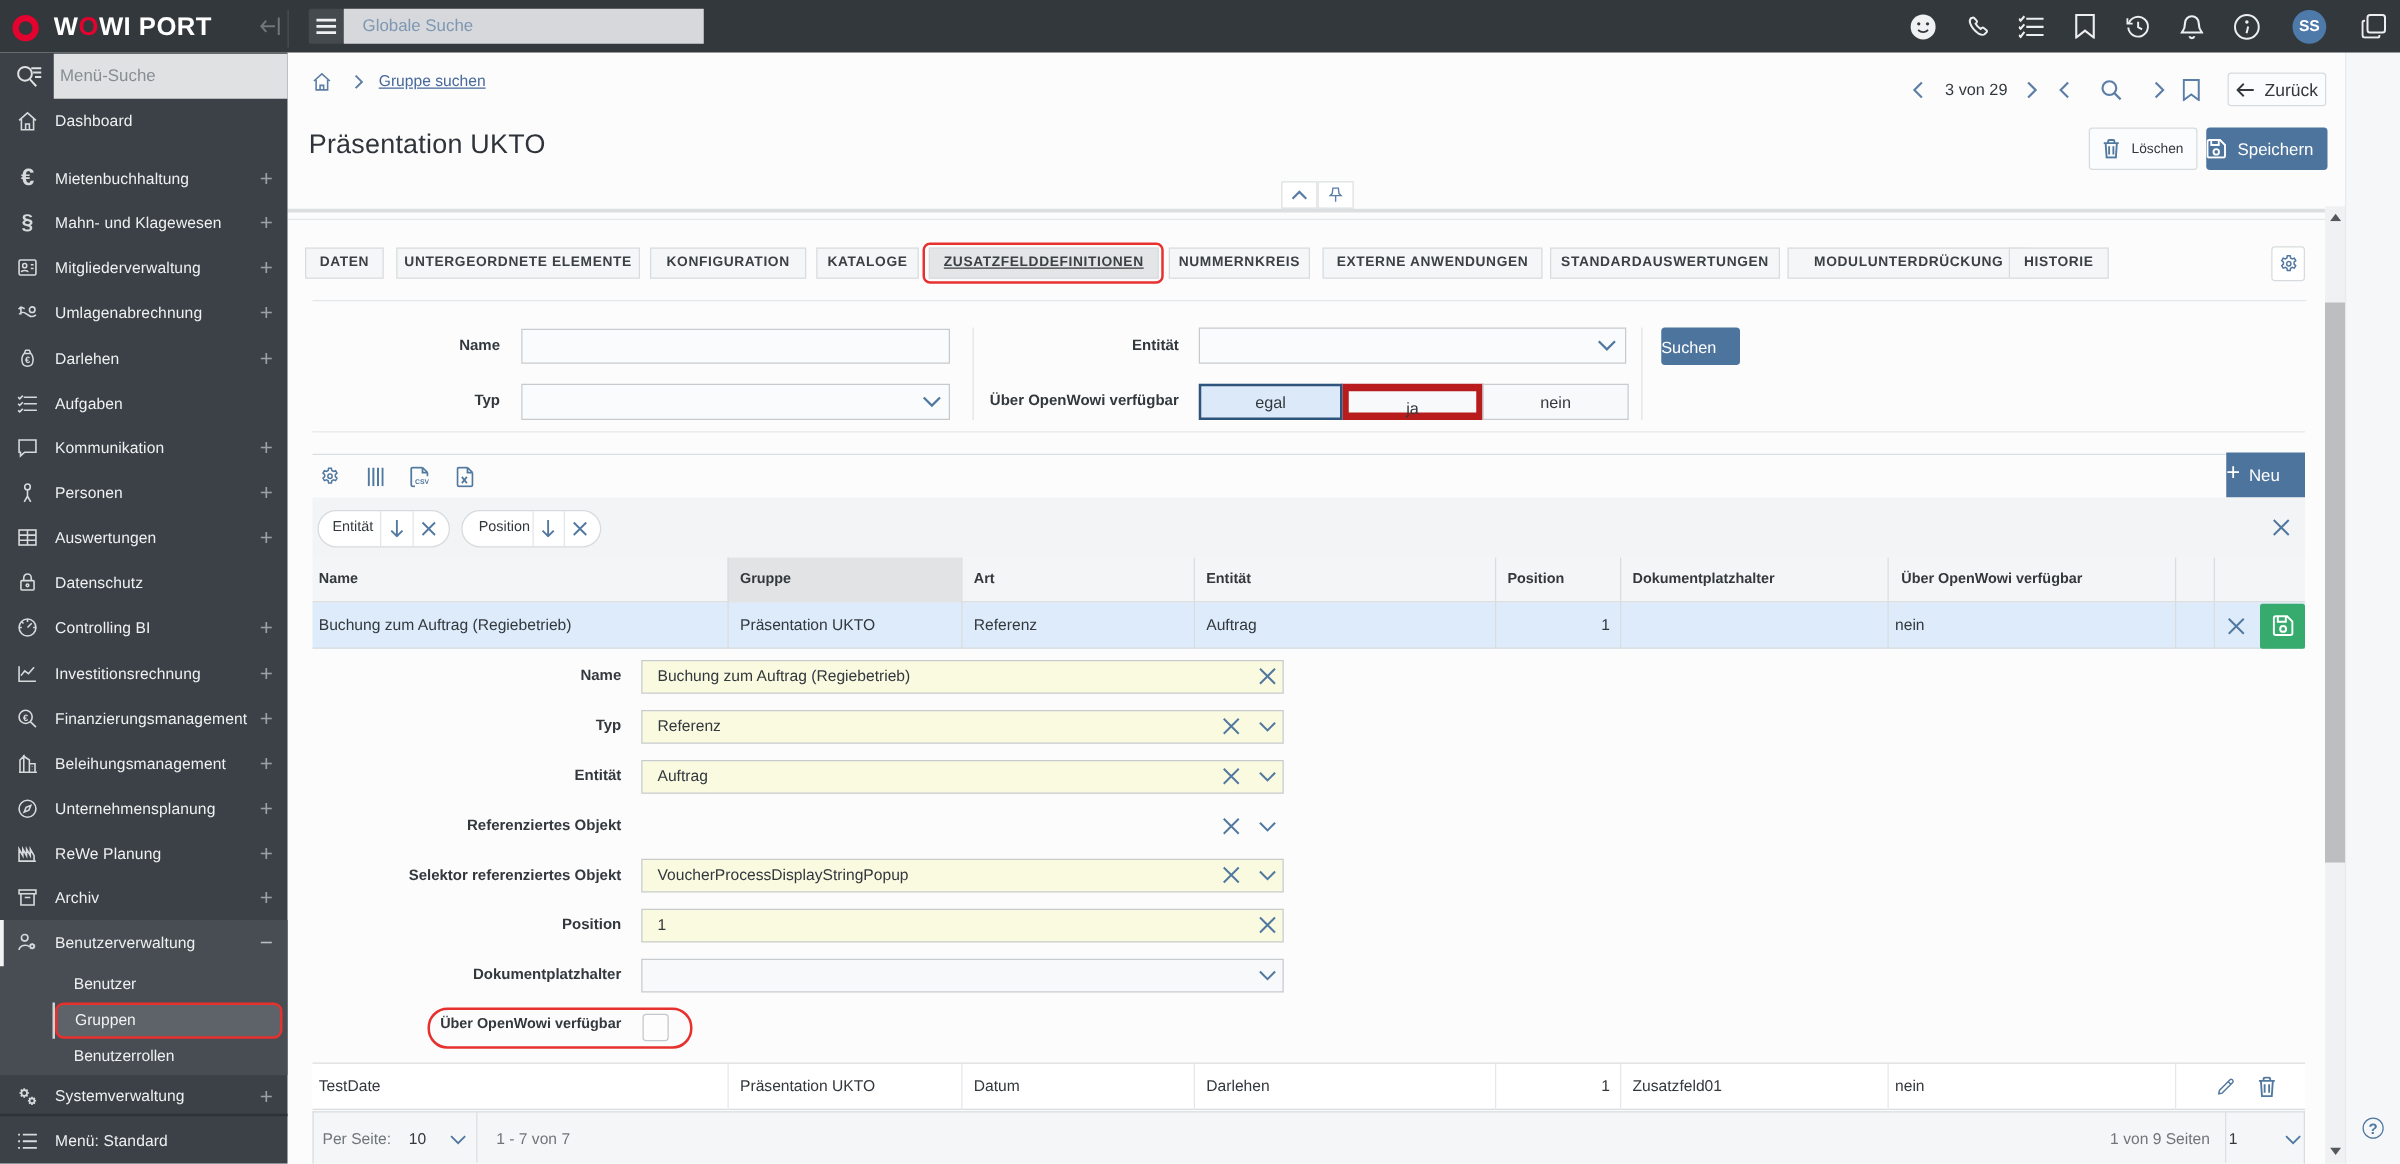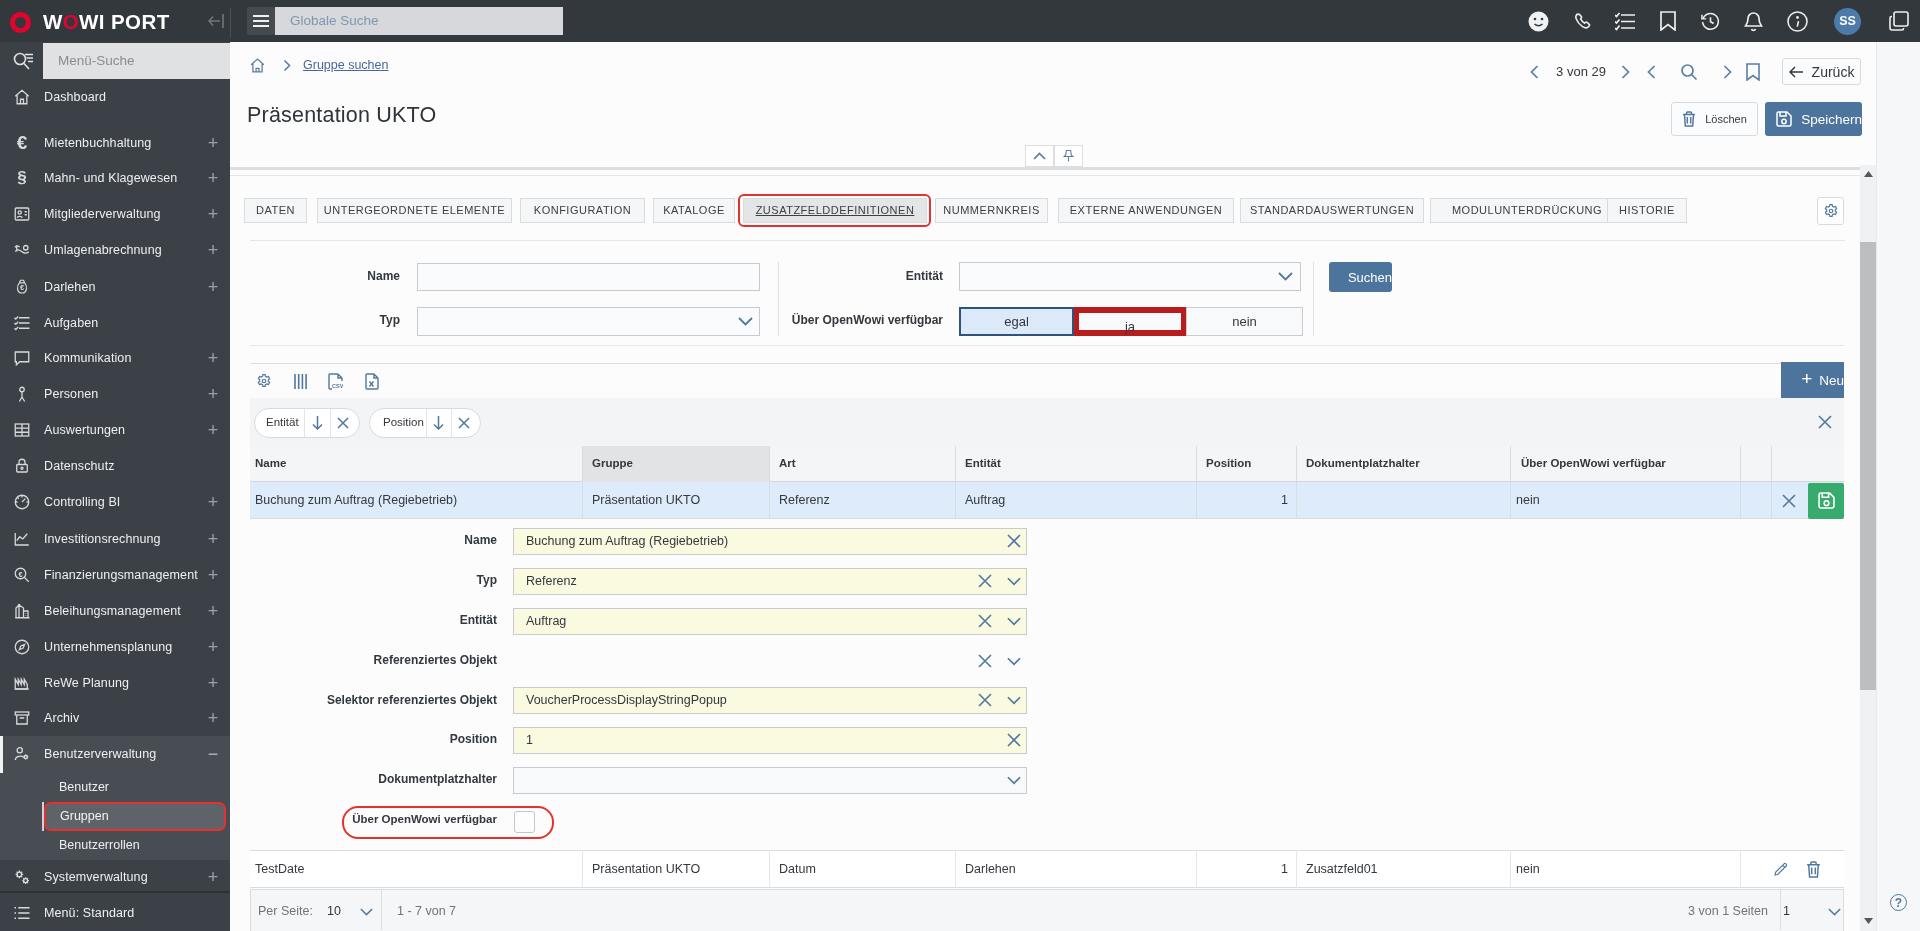--- a/index.html
+++ b/index.html
@@ -15,22 +15,22 @@
 .mi{position:absolute;left:0;width:230px;height:36px}
 .mi .ic{position:absolute;left:13px;top:9px;width:18px;height:18px;color:#d7dadc}
 .mi .lbl{position:absolute;left:44px;top:0;font-size:12.5px;color:#eef0f1;line-height:36px;white-space:nowrap;letter-spacing:.1px}
 .mi .plus{position:absolute;right:9px;top:0;width:16px;color:#9aa0a5;font-size:18px;line-height:36px;text-align:center;font-weight:400}
 .sub{position:absolute;left:0;width:230px;height:29px}
 .sub .lbl{position:absolute;left:59px;top:0;font-size:12.5px;color:#eef0f1;line-height:29px;white-space:nowrap}
 
 #content{position:absolute;left:230px;top:42px;width:1646px;height:889px;background:#fcfcfd;z-index:10}
 #gutter{position:absolute;left:1876px;top:42px;width:44px;height:889px;background:#f6f7f9;border-left:1px solid #e7e9eb;z-index:10}
 .hr{position:absolute;height:1px;background:#e4e7e9}
-.tab{position:absolute;top:156px;height:25px;background:#f5f6f7;border:1px solid #d9dcde;font-size:11px;font-weight:400;letter-spacing:.5px;color:#3b4045;text-align:center;line-height:23px;white-space:nowrap}
-.btn-steel{position:absolute;background:#4d749c;border-radius:3px;color:#fff;display:flex;align-items:center;justify-content:flex-end;font-size:13.5px}
+.tab{position:absolute;top:156px;height:25px;background:#f5f6f7;border:1px solid #d9dcde;font-size:11px;font-weight:700;letter-spacing:.5px;color:#3b4045;text-align:center;line-height:23px;white-space:nowrap}
+.btn-steel{position:absolute;background:#4d749c;border-radius:3px;color:#fff;display:flex;align-items:center;justify-content:flex-start;font-size:13.5px}
 .btn-light{position:absolute;background:#fbfcfd;border:1px solid #d8dbdd;border-radius:3px;color:#33383d;display:flex;align-items:center;justify-content:center;font-size:11px}
 .flabel{position:absolute;font-size:12px;font-weight:700;color:#33383d;text-align:right;white-space:nowrap}
 .finput{position:absolute;background:#fafae1;border:1px solid #c8cbce;font-size:12.5px;color:#33383d;line-height:25px;padding-left:12px;white-space:nowrap}
 .ginput{position:absolute;background:#fafbfc;border:1px solid #c8cbce}
 .cell{position:absolute;font-size:12.5px;color:#33383d;white-space:nowrap;overflow:hidden}
 .hcell{position:absolute;font-size:11.5px;font-weight:700;color:#33383d;white-space:nowrap}
 .vline{position:absolute;width:1px;background:#dadde0}
 .muted{color:#6f757a}
 </style>
 </head>
@@ -88,21 +88,21 @@
       <path d="M3 5.5H2.5A1.5 1.5 0 0 0 1 7v10a2 2 0 0 0 2 2h10a1.5 1.5 0 0 0 1.5-1.5V17"></path>
     </svg>
 </div>
 
 <div id="sidebar">
 
   <svg class="abs" style="left:12px;top:9px" width="22" height="20" viewBox="0 0 22 20" fill="none" stroke="#dfe1e3" stroke-width="1.6">
       <circle cx="8" cy="8" r="5.5"></circle>
       <path d="M12 12.5 17 18M13 3.5h8M14.5 7H21M16 10.5h5"></path>
     </svg>
-  <div class="abs" style="left:43px;top:1px;width:187px;height:36px;background:#dfe1e3;color:#878e93;font-size:13.5px;line-height:36px;padding-left:15px">Menü-Suche</div>
+  <div class="abs" style="left:43px;top:1px;width:187px;height:36px;background:#dfe1e3;color:#878e93;font-size:13.5px;line-height:36px;padding-left:5px">Menü-Suche</div>
 
   <div class="mi" style="top:37px">
     <svg class="ic" viewBox="0 0 24 24" fill="none" stroke="currentColor" stroke-width="1.7">
         <path d="M3 11 12 3l9 8M5.5 9.5V21h13V9.5M10 21v-6h4v6"></path>
       </svg>
     <span class="lbl">Dashboard</span>
   </div>
   <div class="mi" style="top:83px">
     <div class="ic" style="font-size:19px;font-weight:700;line-height:18px;text-align:center">€</div>
     <span class="lbl">Mietenbuchhaltung</span>
@@ -530,21 +530,21 @@
   <div class="vline" style="left:1510px;top:808px;height:38px;background:#e5e8ea"></div>
 
   <div class="abs" style="left:20px;top:847px;width:1594px;height:42px;background:#f5f6f8;border:1px solid #d9dbdd;border-bottom:none">
     <span class="abs muted" style="left:7px;top:14px;font-size:12.5px">Per Seite:</span>
     <span class="abs" style="left:76px;top:14px;font-size:12.5px">10</span>
     <svg class="abs" style="left:109px;top:18px" width="13" height="8" viewBox="0 0 15 9" fill="none" stroke="#51789f" stroke-width="1.7">
         <path d="m1 1 6.5 6.5L14 1"></path>
       </svg>
     <div class="vline" style="left:130px;top:0;height:40px;background:#dcdfe1"></div>
     <span class="abs muted" style="left:146px;top:14px;font-size:12.5px">1 - 7 von 7</span>
-    <span class="abs muted" style="right:75px;top:14px;font-size:12.5px">3 von 1 Seiten</span>
+    <span class="abs muted" style="right:75px;top:14px;font-size:12.5px">1 von 9 Seiten</span>
     <div class="vline" style="left:1529px;top:0;height:40px;background:#dcdfe1"></div>
     <span class="abs" style="left:1532px;top:14px;font-size:12.5px">1</span>
     <svg class="abs" style="left:1577px;top:18px" width="13" height="8" viewBox="0 0 15 9" fill="none" stroke="#51789f" stroke-width="1.7">
         <path d="m1 1 6.5 6.5L14 1"></path>
       </svg>
   </div>
 </div>
 
 <div class="abs" style="left:1860px;top:165px;width:16px;height:766px;background:#f0f1f2;z-index:40">
   <svg class="abs" style="left:4px;top:6px" width="9" height="6" viewBox="0 0 9 6">

